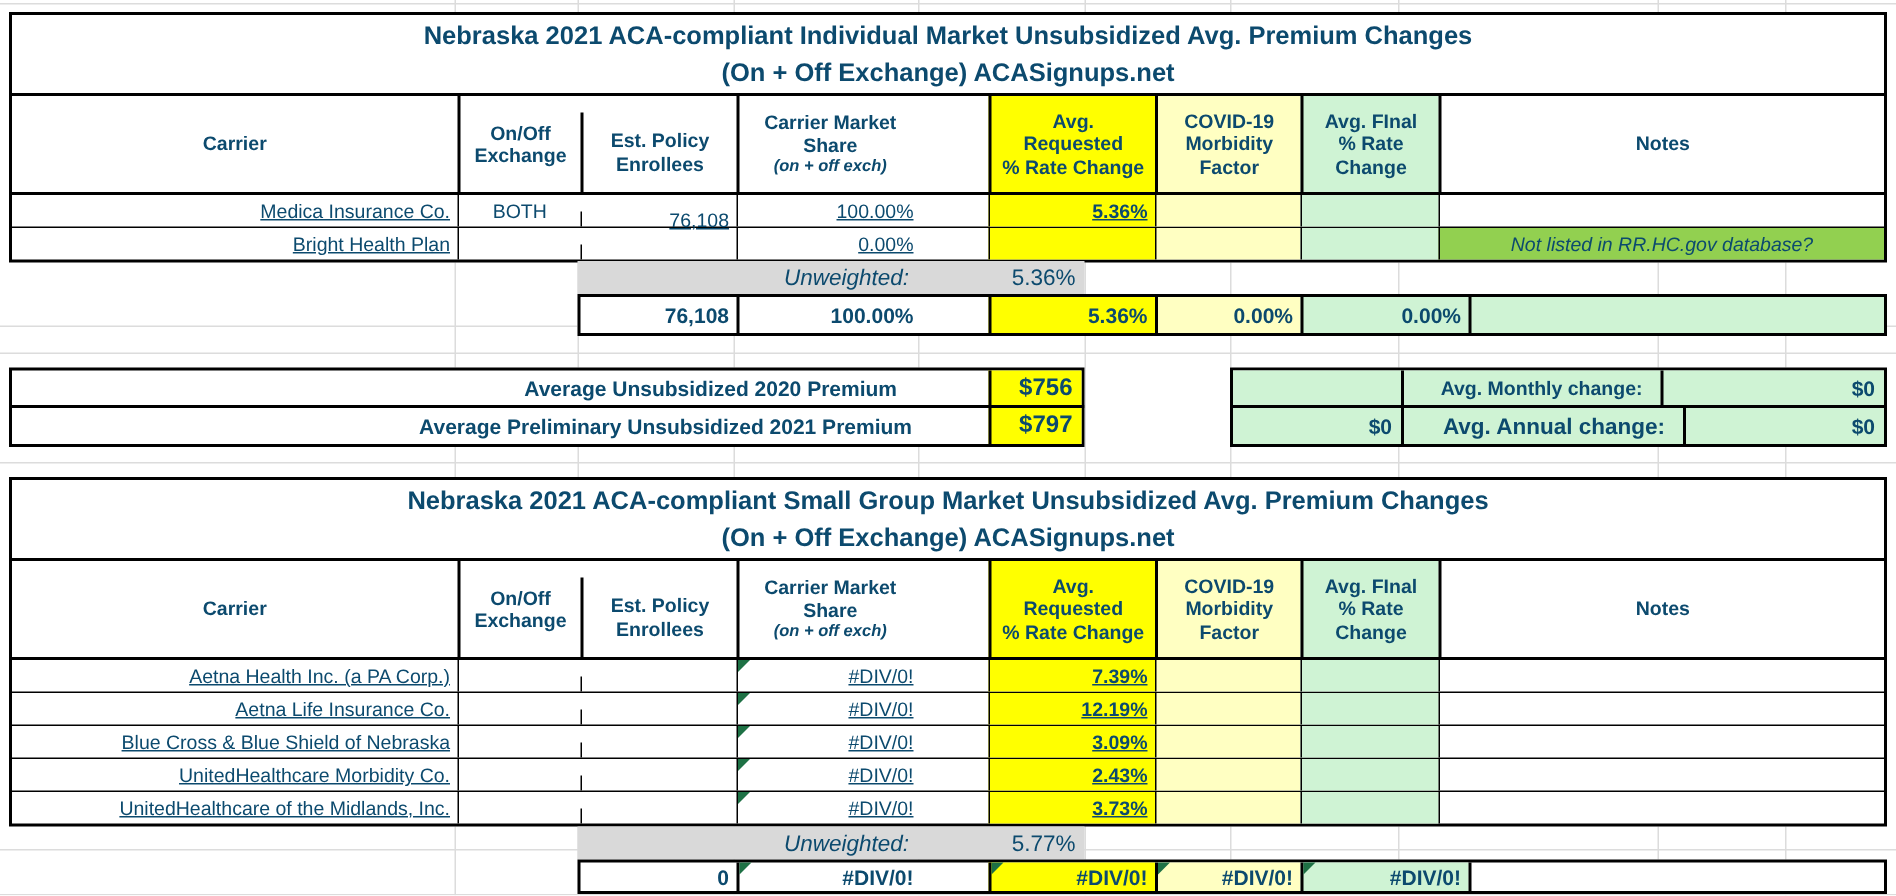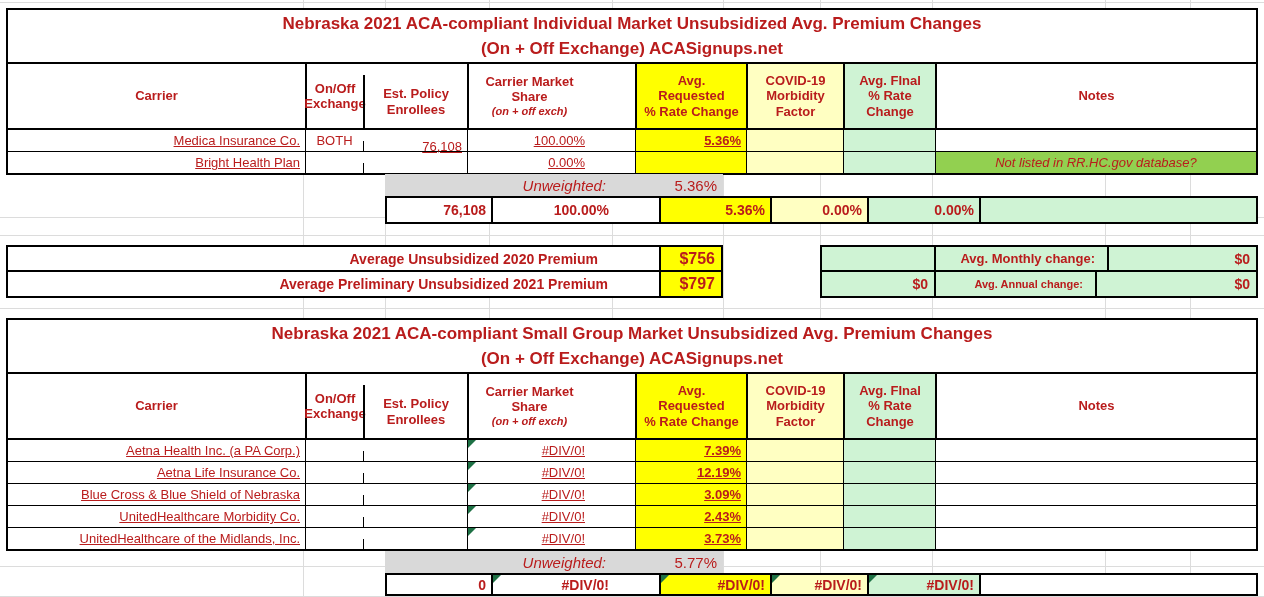--- a/index.html
+++ b/index.html
@@ -1,39 +1,39 @@
 <!DOCTYPE html>
 <html><head>
 <meta charset="utf-8">
 <style>
   html,body{margin:0;padding:0;background:#fff;}
   #sheet{
     position:relative;width:1264px;height:597px;background:#ffffff;overflow:hidden;
-    font-family:"Liberation Sans","DejaVu Sans",sans-serif;color:#b91c1c;
+    font-family:"Liberation Sans","DejaVu Sans",sans-serif;color:#0c4a6e;
   }
   
   .vgrid{position:absolute;top:0;bottom:0;width:1px;background:#dcdcdc;z-index:0;}
   .hgrid{position:absolute;left:0;right:0;height:1px;background:#dcdcdc;z-index:0;}
 
   .tbl{position:absolute;left:6px;width:1252px;border:2px solid #000;background:#fff;z-index:1;box-sizing:border-box;}
   .titleblock{border-bottom:2px solid #000;display:flex;flex-direction:column;justify-content:center;text-align:center;}
   .titleline{font-weight:bold;font-size:17px;line-height:1.5;}
 
   .hdr{display:flex;border-bottom:2px solid #000;}
   .hdr .c{display:flex;flex-direction:column;justify-content:center;align-items:center;text-align:center;
           font-weight:bold;font-size:13px;line-height:1.18;border-left:2px solid #000;box-sizing:border-box;white-space:pre-line;}
   .hdr .c:first-child{border-left:none;}
   .hdr .sub{font-style:italic;font-size:11px;font-weight:bold;line-height:1.2;}
 
   .r{display:flex;}
   .r .c{display:flex;align-items:center;box-sizing:border-box;border-left:1px solid #000;position:relative;font-size:13px;}
   .r .c:first-child{border-left:none;}
   .rowline{border-bottom:1px solid #000;}
 
-  .w-carrier{width:297px;} .w-exch{width:58px;} .w-enroll{width:104px;margin-top:11px;} .w-share{width:123px;}
+  .w-carrier{width:297px;} .w-exch{width:82px;} .w-enroll{width:104px;margin-top:11px;} .w-share{width:123px;}
   .w-req{width:111px;} .w-covid{width:97px;} .w-final{width:92px;} .w-notes{width:326px;flex:1;}
 
   .ra{justify-content:flex-end;padding-right:5px;text-decoration:underline;}
   .ctr{justify-content:center;text-align:center;}
   .b{font-weight:bold;}
   .bg-yellow{background:#FFFF00;margin-left:45px;}
   .bg-pale{background:#FFFFC2;}
   .bg-green{background:#CFF3D4;}
   .bg-gray{background:#D9D9D9;}
 
@@ -147,21 +147,21 @@
     <div class="fc bg-green" style="width:112px"></div>
     <div class="fc b bg-green" style="width:173px;justify-content:flex-end;padding-right:12px;font-size:13px">Avg. Monthly change:</div>
     <div class="fc b bg-green" style="flex:1;justify-content:flex-end;padding-right:6px;font-size:14px">$0</div>
   </div>
   <div class="floatrow sumbox" style="top:270px;left:6px;width:717px;height:28px">
     <div class="fc b" style="width:606px;justify-content:flex-end;padding-right:6px;font-size:14px">Average Preliminary Unsubsidized 2021 Premium</div>
     <div class="fc b bg-yellow" style="flex:1;justify-content:flex-end;padding-right:6px;font-size:16px">$797</div>
   </div>
   <div class="floatrow sumbox" style="top:270px;left:820px;width:438px;height:28px">
     <div class="fc b bg-green" style="width:112px;justify-content:flex-end;padding-right:6px;font-size:14px">$0</div>
-    <div class="fc b bg-green" style="width:161px;justify-content:flex-end;padding-right:12px;font-size:11px">Avg. Annual change:</div>
+    <div class="fc b bg-green" style="width:188px;justify-content:flex-end;padding-right:12px;font-size:15px">Avg. Annual change:</div>
     <div class="fc b bg-green" style="flex:1;justify-content:flex-end;padding-right:6px;font-size:14px">$0</div>
   </div>
 
   <div class="tbl" style="top:318px">
     <div class="titleblock" style="height:52px">
       <div class="titleline">Nebraska 2021 ACA-compliant Small Group Market Unsubsidized Avg. Premium Changes</div>
       <div class="titleline">(On + Off Exchange) ACASignups.net</div>
     </div>
     <div class="hdr" style="height:64px">
       <div class="c w-carrier">Carrier</div>

